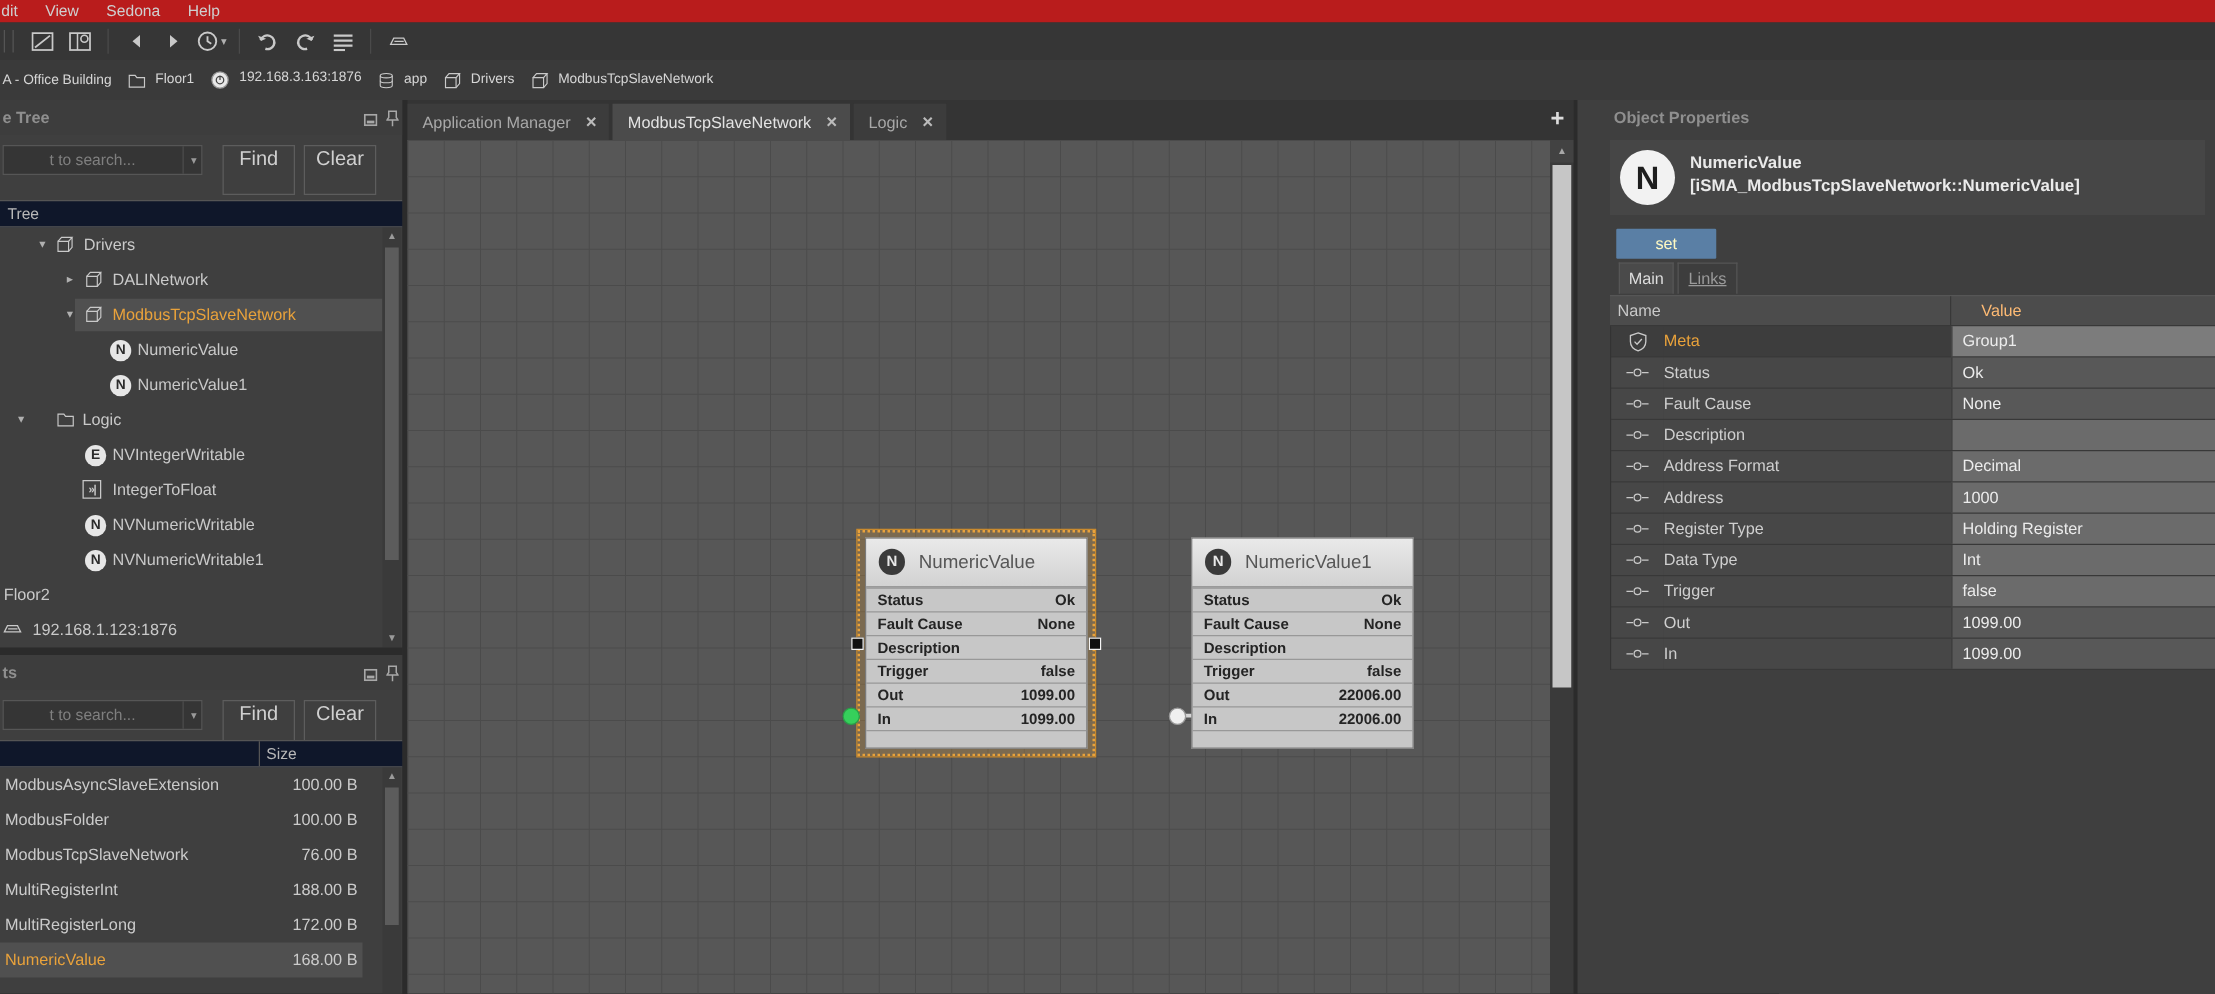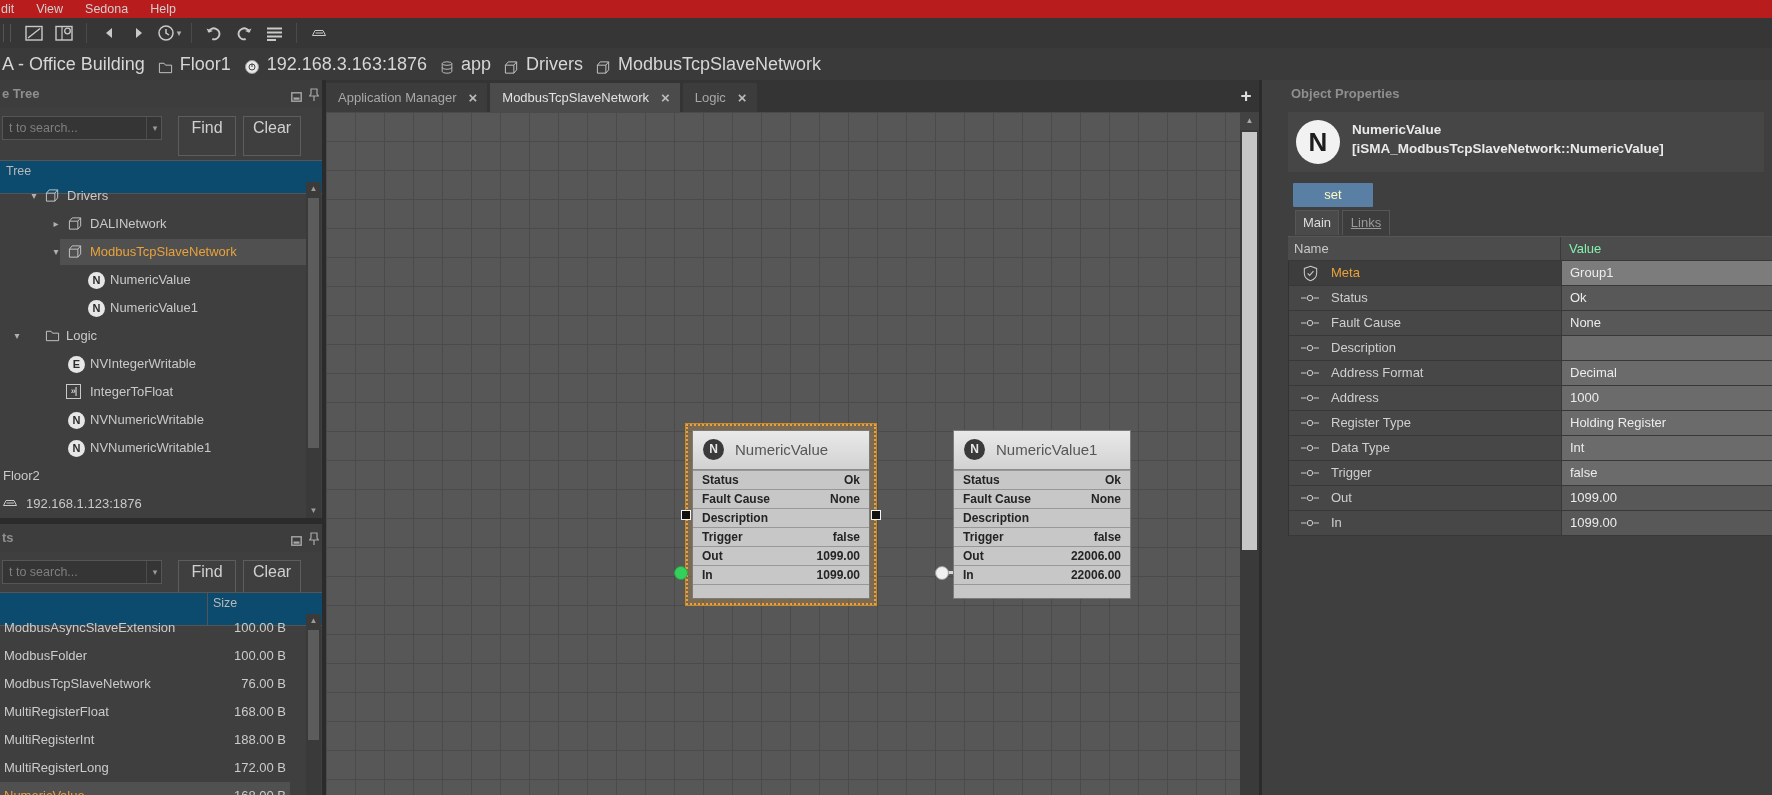--- a/index.html
+++ b/index.html
@@ -16,38 +16,38 @@
   .menu-item:first-child{margin-left:0;}
   #toolbar{left:0;top:18px;width:1772px;height:30px;background:#363636;border-bottom:1px solid #2a2a2a;
            display:flex;align-items:center;}
   .tb-handle{width:6px;height:18px;border-left:1px solid #555;border-right:1px solid #555;margin:0 8px 0 3px;}
   .tb-sep{width:1px;height:20px;background:#4a4a4a;margin:0 7px;}
   .tb-btn{height:24px;min-width:26px;display:flex;align-items:center;justify-content:center;color:#c9c9c9;padding:0 2px;}
   .tb-btn.disabled{color:#6a6a6a;}
   .tb-caret{font-size:9px;color:#b0b0b0;margin-left:2px;}
   #crumbs{left:0;top:48px;width:1772px;height:32px;background:#3a3a3a;border-bottom:1px solid #2a2a2a;
           display:flex;align-items:center;}
-  .crumb{display:flex;align-items:flex-end;font-size:18px;color:#d6d6d6;margin-right:13px;cursor:default;}
+  .crumb{display:flex;align-items:flex-start;font-size:11px;color:#d6d6d6;margin-right:13px;cursor:default;}
   .crumb .ic{margin-right:7px;}
   .crumb:first-child{margin-left:2px;}
 
   
   #leftcol{left:0;top:80px;width:322px;height:715px;background:#3f3f3f;}
   .panel-titlebar{position:absolute;left:0;width:322px;height:28px;background:#3d3d3d;}
   .panel-title{position:absolute;left:2px;top:6px;font-size:13px;font-weight:bold;color:#8f8f8f;}
   .tbar-ic{position:absolute;top:8px;color:#a8a8a8;}
   .search-input{position:absolute;left:2px;width:160px;height:24px;background:#353535;border:1px solid #565656;
                 box-sizing:border-box;color:#d0d0d0;font-size:12.5px;padding:0 22px 0 6px;
-                font-family:"Liberation Sans","DejaVu Sans",sans-serif;}
+                font-family:"Liberation Sans","DejaVu Sans",sans-serif;text-align:center;}
   .search-input::placeholder{color:#7f7f7f;}
   .search-caret{position:absolute;left:146px;width:16px;text-align:center;font-size:9px;color:#9a9a9a;
                 border-left:1px solid #4c4c4c;height:22px;line-height:22px;}
   .mini-btn{position:absolute;width:58px;height:40px;background:#3f3f3f;border:1px solid #5d5d5d;box-sizing:border-box;
             color:#d0d0d0;font-size:16px;text-align:center;line-height:22px;cursor:default;}
-  .list-header{position:absolute;left:0;width:322px;height:34px;background:#0c4a6e;
+  .list-header{position:absolute;left:0;width:322px;height:22px;background:#0f172a;
                border-top:1px solid #555;border-bottom:1px solid #555;box-sizing:border-box;}
   .list-header span{font-size:12.5px;color:#b8b8b8;line-height:20px;}
   .tree-row{position:relative;height:28px;}
   .row-sel{position:absolute;top:1px;bottom:1px;background:#505050;}
   .tree-exp{position:absolute;top:0;height:28px;line-height:28px;font-size:10px;color:#b0b0b0;width:14px;text-align:center;}
   .tree-ic{position:absolute;top:6px;}
   .tree-label{position:absolute;top:0;height:28px;line-height:28px;font-size:13px;color:#c9c9c9;white-space:nowrap;}
   .accent{color:var(--accent) !important;}
   .badge{display:inline-block;width:17px;height:17px;border-radius:50%;background:#e6e6e6;color:#2b2b2b;
          font-size:11px;font-weight:bold;text-align:center;line-height:17px;}
@@ -109,21 +109,21 @@
   #props-type{position:absolute;left:64px;top:29px;font-size:13.5px;font-weight:bold;color:#eaeaea;white-space:nowrap;}
   #set-btn{position:absolute;left:31px;top:103px;width:80px;height:24px;background:var(--set-btn);color:#fef9c3;
            font-size:13px;text-align:center;line-height:24px;border-radius:1px;}
   .ptab{position:absolute;top:130px;height:25px;box-sizing:border-box;font-size:13px;text-align:center;
         border:1px solid #565656;border-bottom:none;}
   .ptab.active{background:#4a4a4a;color:#dddddd;}
   .ptab.inactive{background:#3d3d3d;color:#9a9a9a;text-decoration:underline;}
   #ptable-head{position:absolute;left:26px;right:0;top:156px;height:25px;background:#4c4c4c;border-top:1px solid #565656;
                border-bottom:1px solid #383838;box-sizing:border-box;display:flex;}
   #ptable-head .h-name{width:272px;font-size:13px;color:#c9c9c9;line-height:23px;padding-left:6px;box-sizing:border-box;}
-  #ptable-head .h-value{flex:1;font-size:13px;color:#86efac;line-height:23px;padding-left:8px;border-left:1px solid #383838;}
+  #ptable-head .h-value{flex:1;font-size:13px;color:#fdba74;line-height:23px;padding-left:24px;border-left:1px solid #383838;}
   #prop-rows{position:absolute;left:26px;right:0;top:181px;border-left:1px solid #333;}
   .prop-row{display:flex;height:25px;border-bottom:1px solid #383838;box-sizing:border-box;}
   .p-gutter{width:42px;background:#474747;display:flex;align-items:center;justify-content:center;color:#c9c9c9;}
   .p-name{width:230px;background:#474747;font-size:13px;color:#cfcfcf;line-height:24px;white-space:nowrap;}
   .p-value{flex:1;font-size:13px;color:#ececec;line-height:24px;padding-left:8px;border-left:1px solid #383838;white-space:nowrap;}
   .prop-row.hl-row .p-gutter,.prop-row.hl-row .p-name{background:#3d3d3d;}
   .v-ro{background:#585858;}
   .v-rw{background:#6b6b6b;}
   .v-hl{background:#7c7c7c;}
 </style>
@@ -414,24 +414,20 @@
       </div>
       <div class="kit-row">
         <span class="kit-name">ModbusFolder</span>
         <span class="kit-size">100.00 B</span>
       </div>
       <div class="kit-row">
         <span class="kit-name">ModbusTcpSlaveNetwork</span>
         <span class="kit-size">76.00 B</span>
       </div>
       <div class="kit-row">
-        <span class="kit-name">MultiRegisterFloat</span>
-        <span class="kit-size">168.00 B</span>
-      </div>
-      <div class="kit-row">
         <span class="kit-name">MultiRegisterInt</span>
         <span class="kit-size">188.00 B</span>
       </div>
       <div class="kit-row">
         <span class="kit-name">MultiRegisterLong</span>
         <span class="kit-size">172.00 B</span>
       </div>
       <div class="kit-row">
         <div class="kit-sel"></div>
         <span class="kit-name accent">NumericValue</span>

